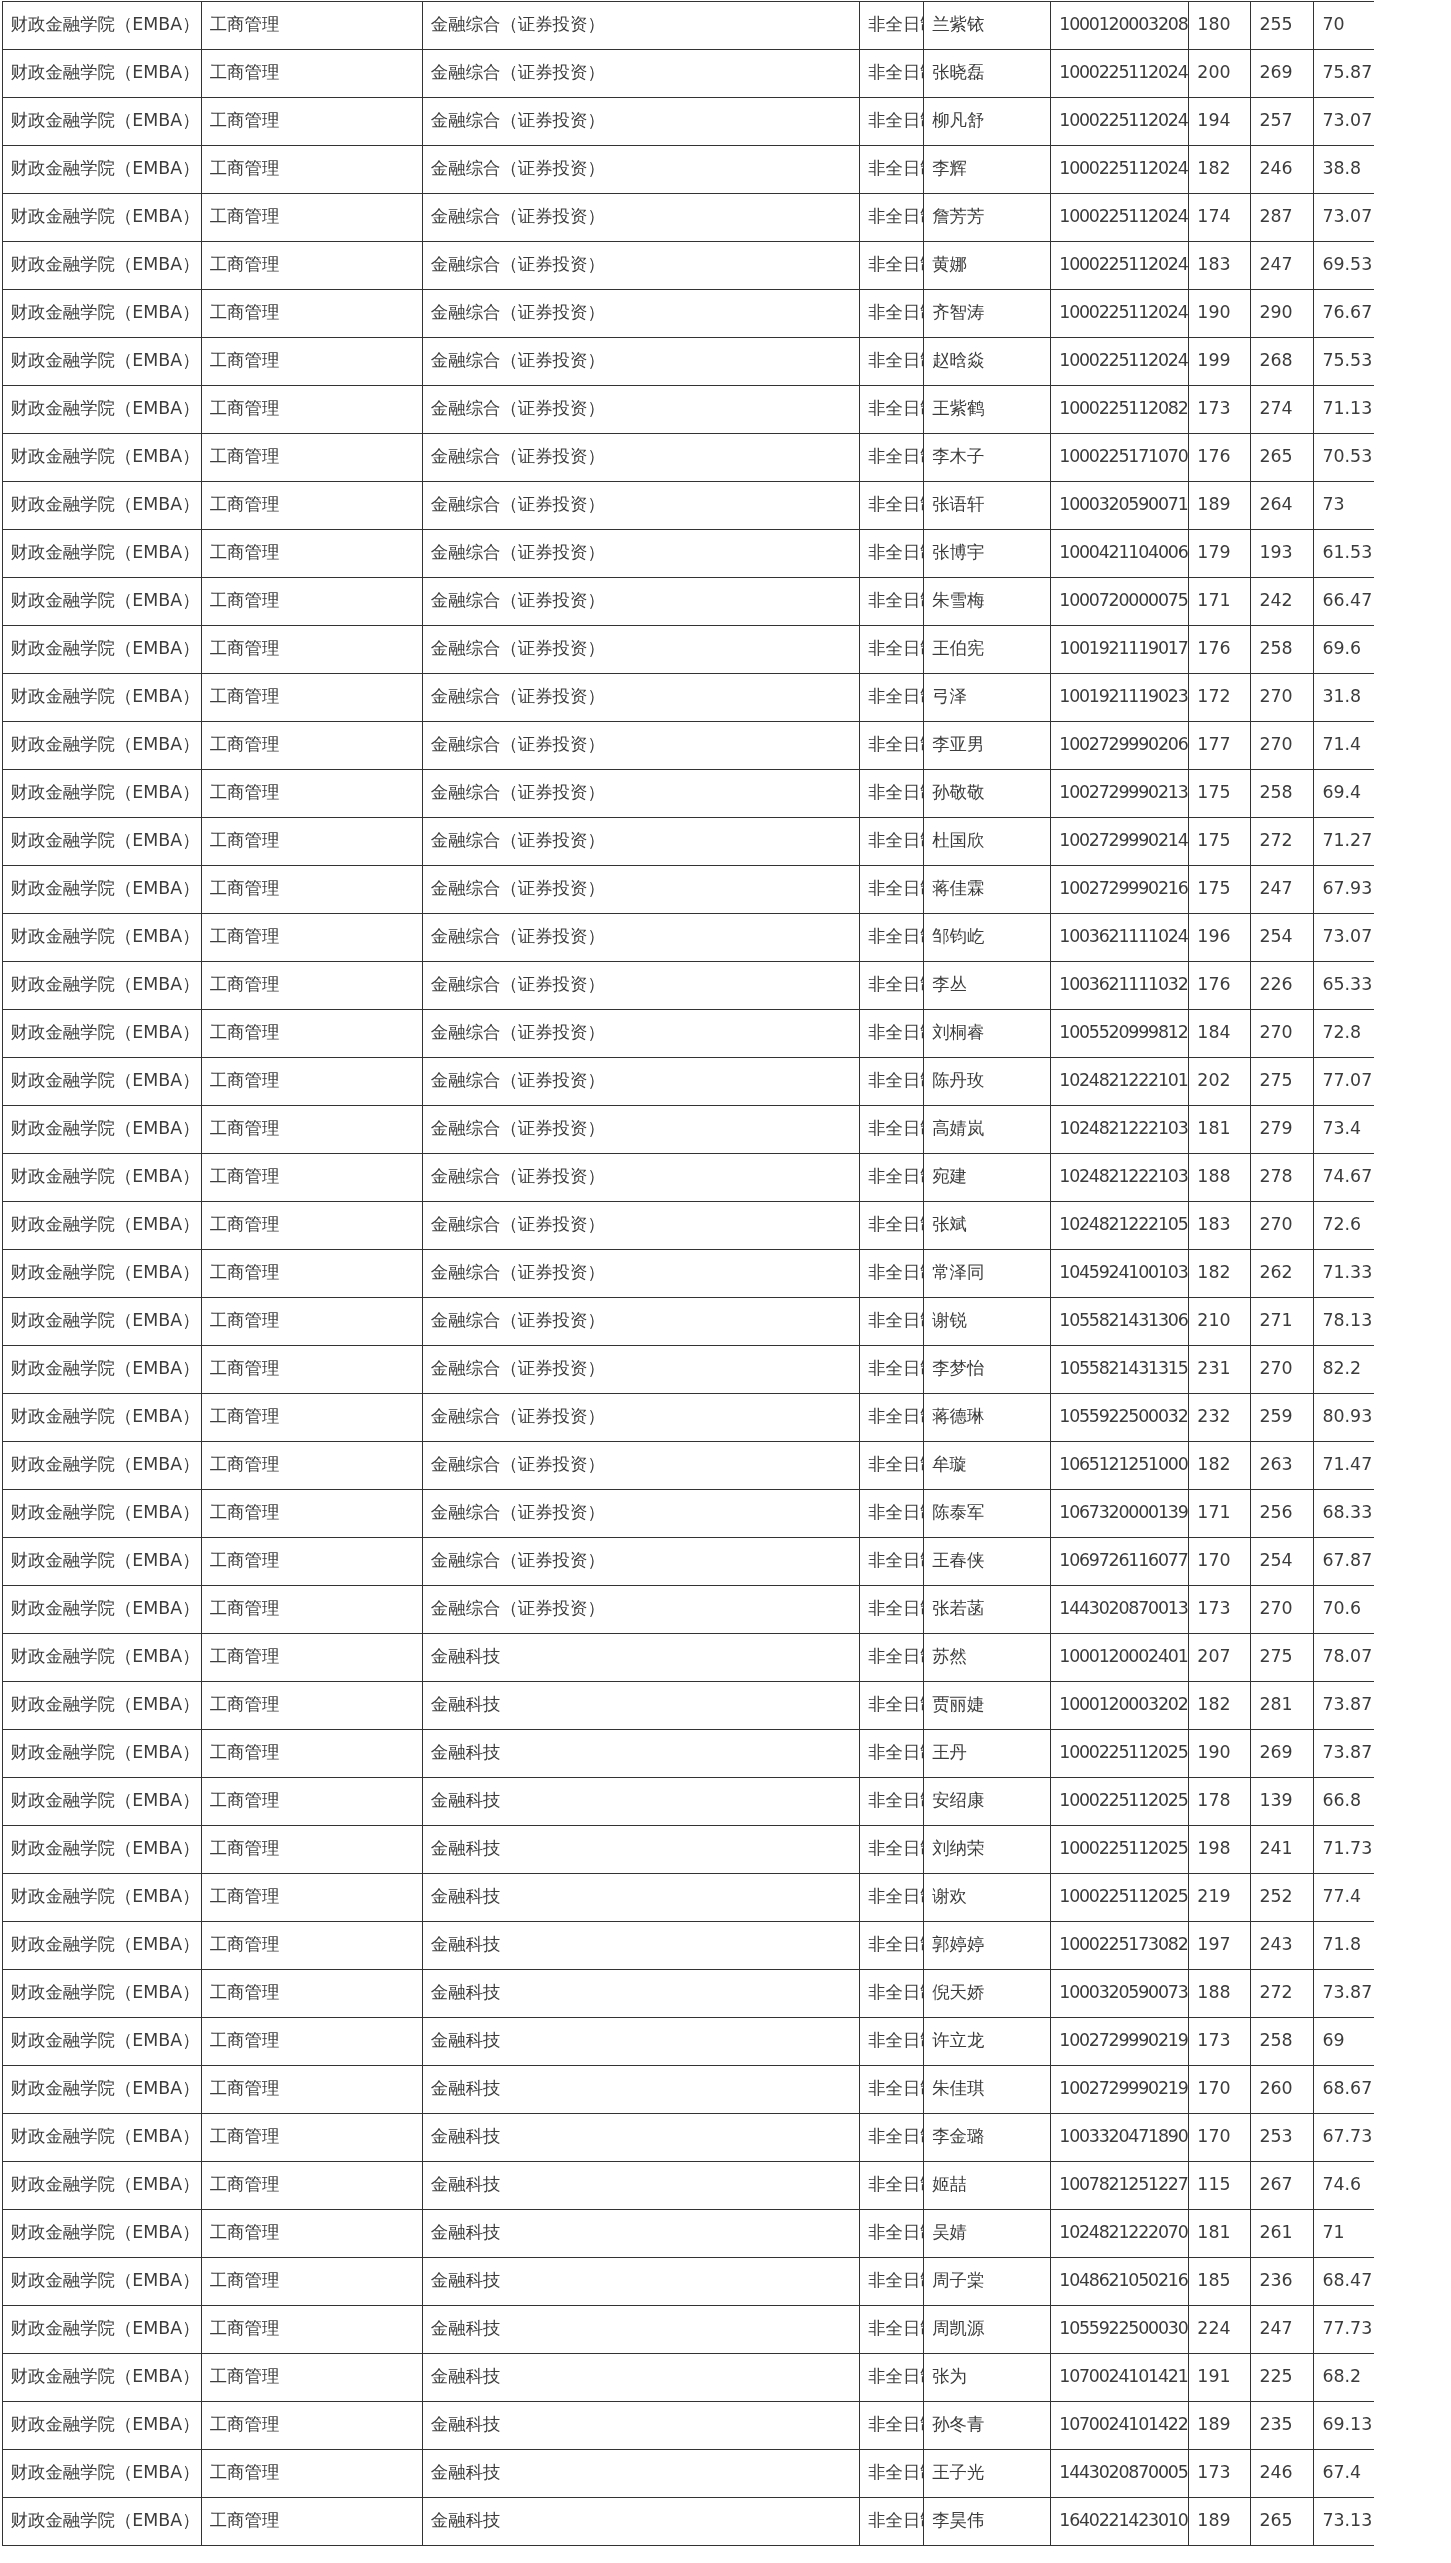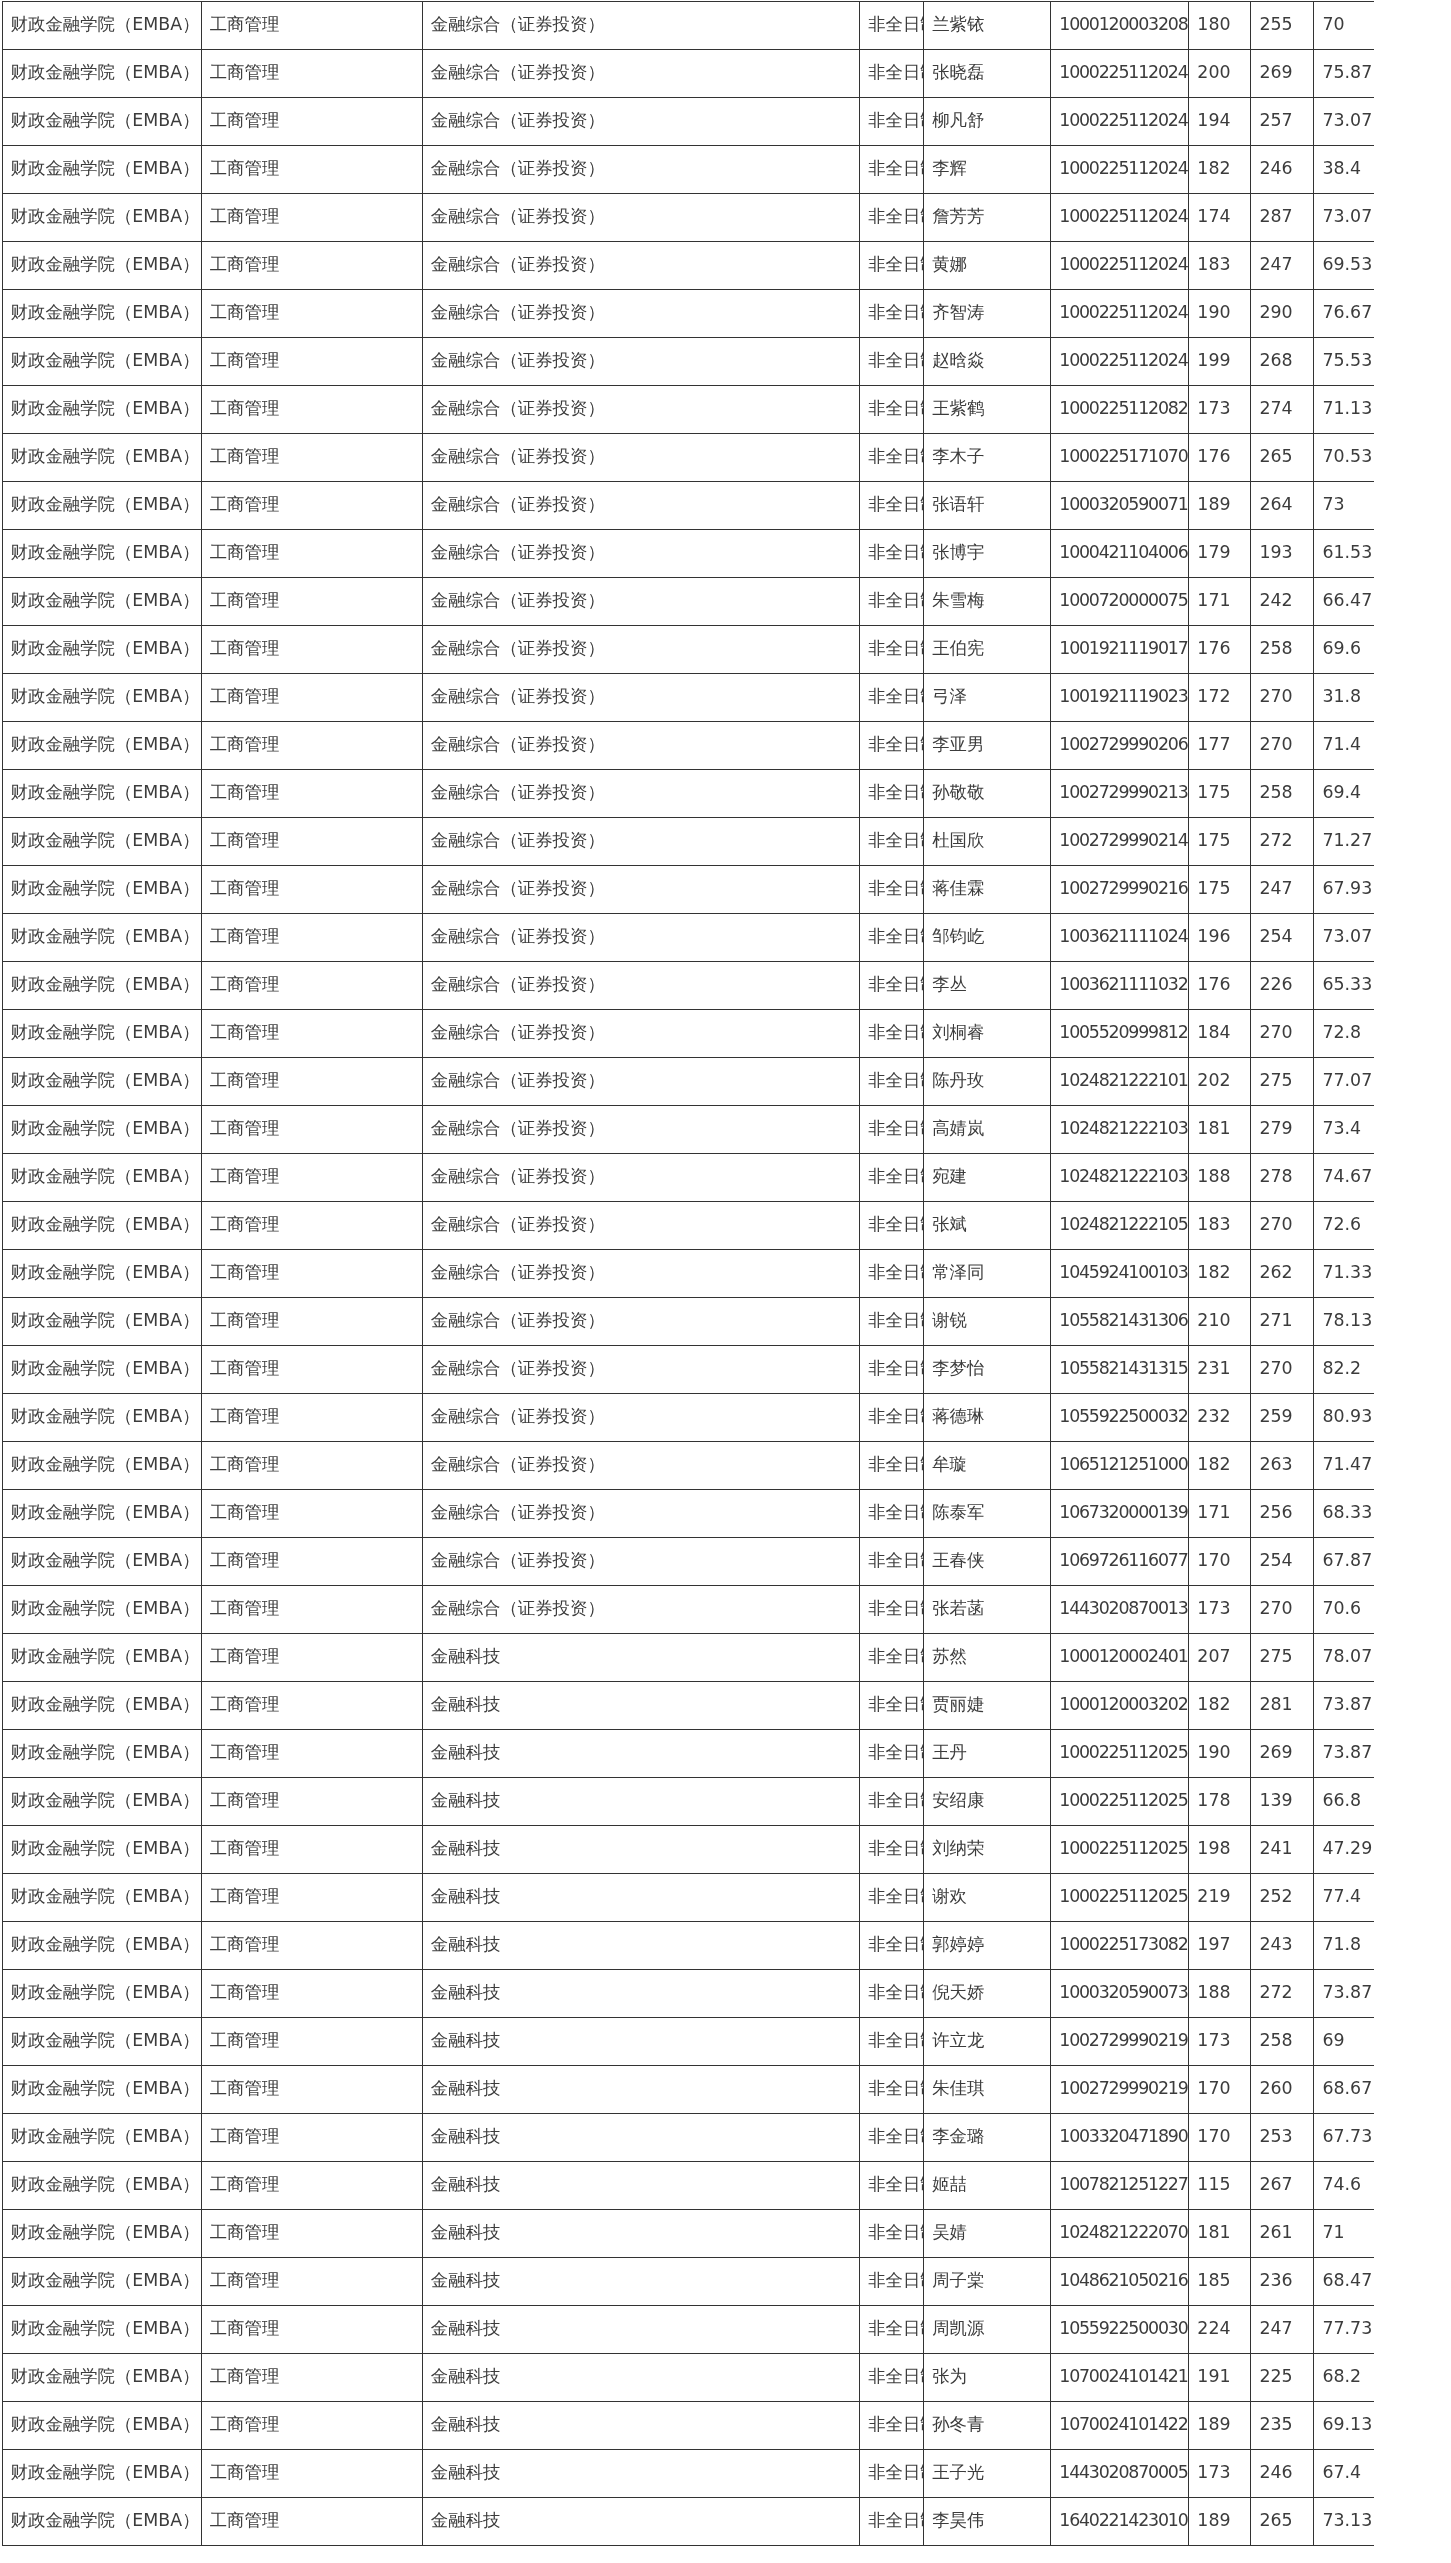--- a/index.html
+++ b/index.html
@@ -111,21 +111,21 @@
         </tr>
         <tr>
           <td class="col-school">财政金融学院（EMBA）</td>
           <td class="col-major">工商管理</td>
           <td class="col-spec">金融综合（证券投资）</td>
           <td class="col-mode">非全日制</td>
           <td class="col-name">李辉</td>
           <td class="col-id">100022511202472</td>
           <td class="col-score1">182</td>
           <td class="col-score2">246</td>
-          <td class="col-score3">38.4</td>
+          <td class="col-score3">38.8</td>
           <td class="col-blank"></td>
         </tr>
         <tr>
           <td class="col-school">财政金融学院（EMBA）</td>
           <td class="col-major">工商管理</td>
           <td class="col-spec">金融综合（证券投资）</td>
           <td class="col-mode">非全日制</td>
           <td class="col-name">詹芳芳</td>
           <td class="col-id">100022511202479</td>
           <td class="col-score1">174</td>
@@ -531,21 +531,21 @@
         </tr>
         <tr>
           <td class="col-school">财政金融学院（EMBA）</td>
           <td class="col-major">工商管理</td>
           <td class="col-spec">金融科技</td>
           <td class="col-mode">非全日制</td>
           <td class="col-name">刘纳荣</td>
           <td class="col-id">100022511202522</td>
           <td class="col-score1">198</td>
           <td class="col-score2">241</td>
-          <td class="col-score3">47.29</td>
+          <td class="col-score3">71.73</td>
           <td class="col-blank"></td>
         </tr>
         <tr>
           <td class="col-school">财政金融学院（EMBA）</td>
           <td class="col-major">工商管理</td>
           <td class="col-spec">金融科技</td>
           <td class="col-mode">非全日制</td>
           <td class="col-name">谢欢</td>
           <td class="col-id">100022511202526</td>
           <td class="col-score1">219</td>

